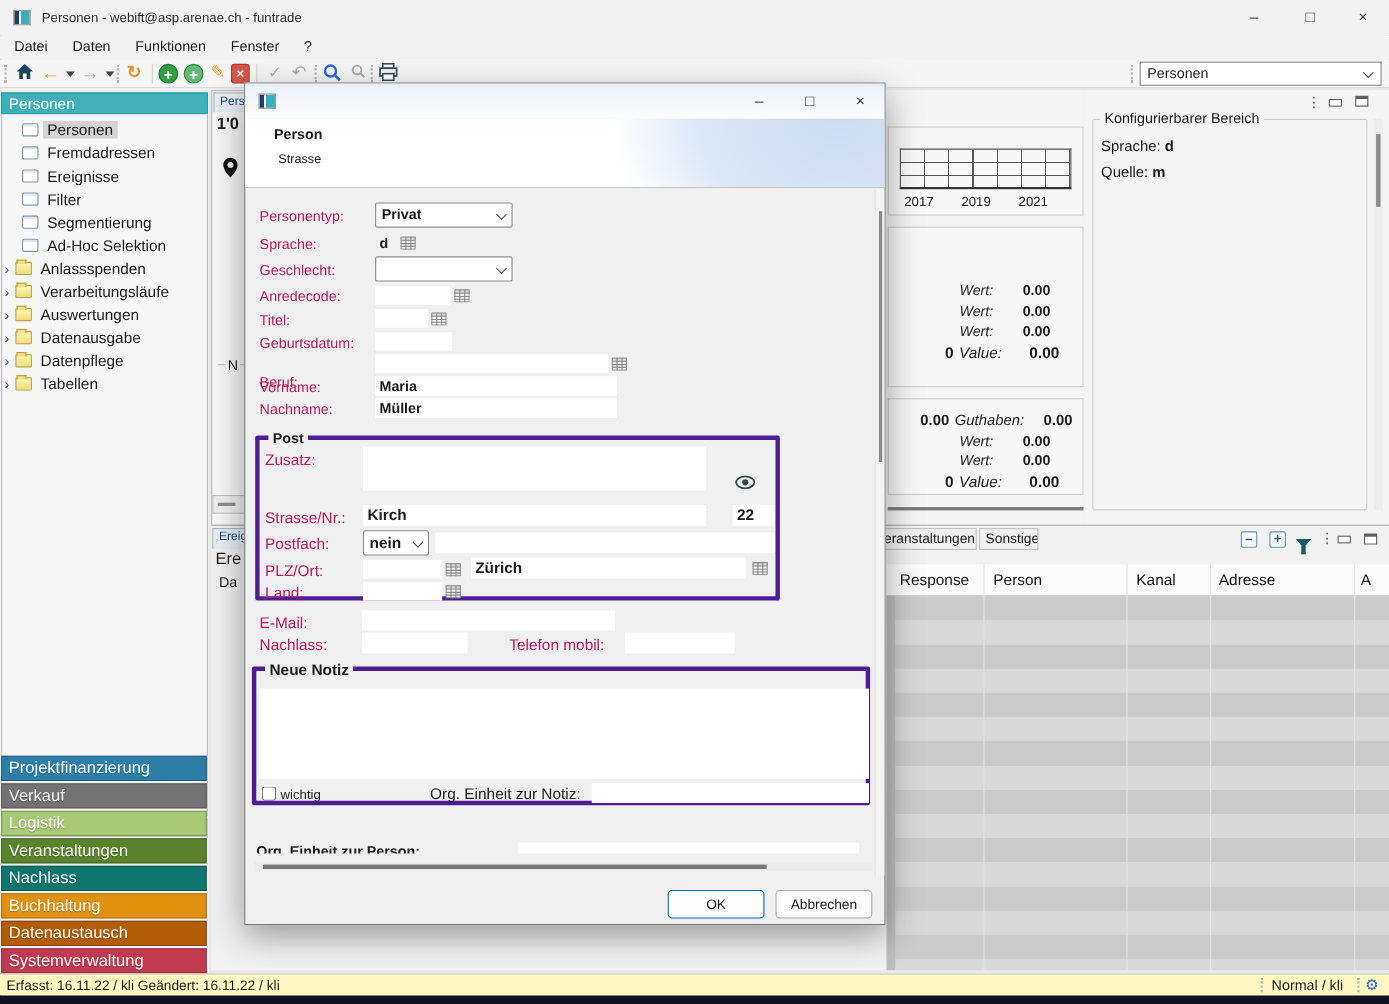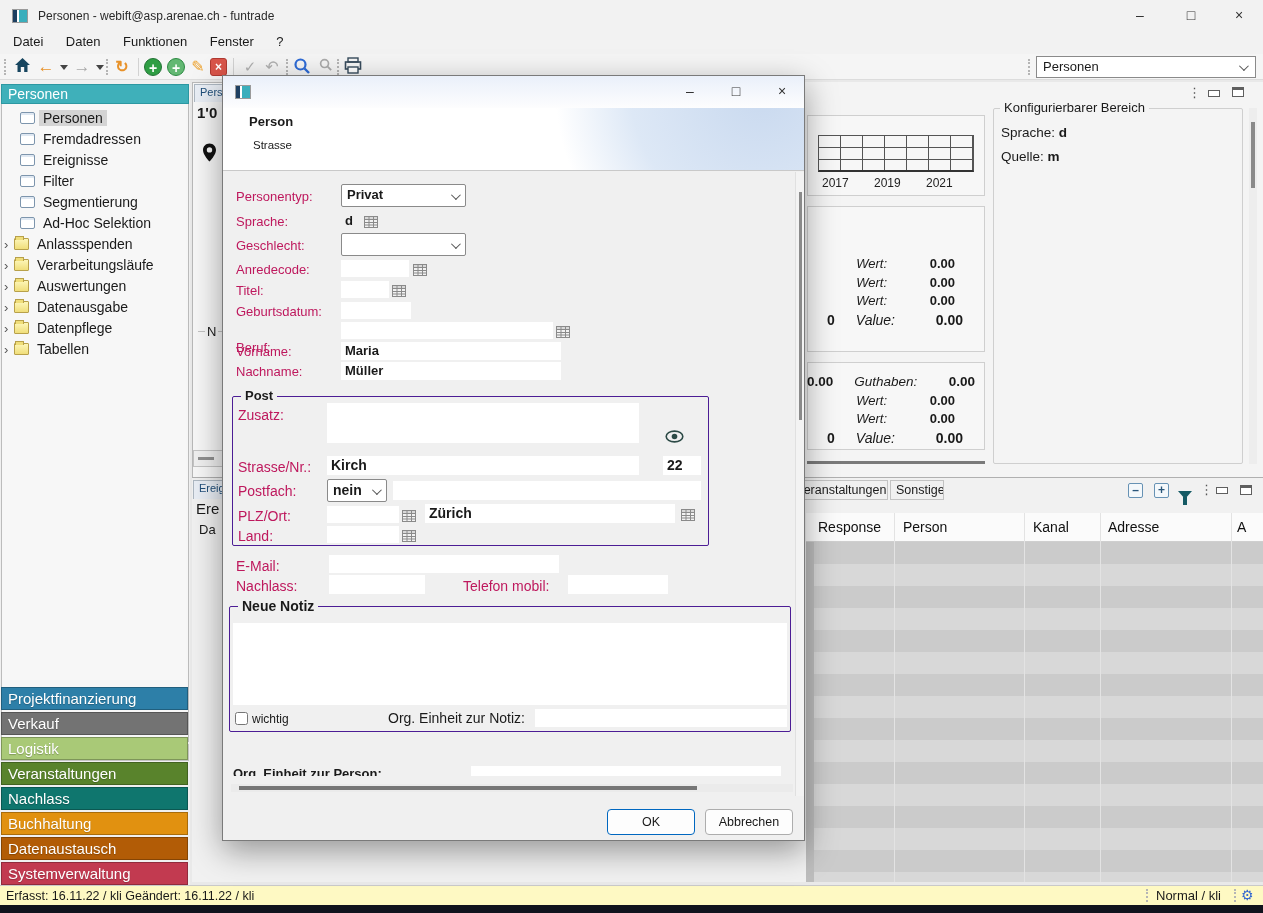--- a/index.html
+++ b/index.html
@@ -71,21 +71,21 @@
   .mini-tab { position:absolute; font-size:11px; color:#1f4e79; background:#e9eef5;
               border:1px solid #aeb8c2; border-bottom:none; padding:1px 5px; height:18px; }
   .mid-col { position:absolute; left:610px; top:2px; width:186px; height:396px; background:#f4f4f4; }
   .gbox { position:absolute; border:1px solid #cfcfcf; background:#f7f7f7; }
   .grid-table { position:absolute; border:1px solid #555; border-bottom:2px solid #333;
       background-image:
         repeating-linear-gradient(to right, transparent 0 21px, #555 21px 22px),
         repeating-linear-gradient(to bottom, transparent 0 11px, #555 11px 12px); }
   .year-lbl { position:absolute; font-size:12px; color:#222; }
   .vrow { position:absolute; left:617px; width:176px; height:18px; display:flex;
-          justify-content:flex-end; align-items:center; font-size:13px;gap:16px; }
+          justify-content:flex-end; align-items:center; font-size:13px; }
   .vrow .lbl { font-style:italic; }
   .vrow .pfx { font-weight:bold; margin-right:5px; }
   .vrow .val { font-weight:bold; width:52px; text-align:right; }
   .rp { position:absolute; left:796px; top:2px; width:277px; height:396px; background:#f4f4f4; }
   .fieldset { position:absolute; border:1px solid #cfcfcf; border-radius:2px; }
   .legend { position:absolute; top:-9px; left:6px; background:inherit; padding:0 4px; font-size:13px; }
   .winbox { display:inline-block; width:12px; height:10px; border:1px solid #5f5f5f;
             border-top:3px solid #5f5f5f; background:#fff; vertical-align:1px; }
   .minbar { display:inline-block; width:12px; height:7px; border:1px solid #5f5f5f;
             background:#fff; vertical-align:2px; }
@@ -127,21 +127,21 @@
   .dlg-cap { position:absolute; top:0; width:42px; height:32px; text-align:center;
              line-height:30px; font-size:14px; color:#333; }
   .flabel { position:absolute; font-size:13px; color:#be185d; }
   .finput { position:absolute; background:#fff; font-size:13px; padding:1px 4px;
             white-space:nowrap; overflow:hidden; }
   .finput.bold { font-weight:bold; }
   .fselect { position:absolute; background:#fff; border:1px solid #8a8a8a; font-size:13px;
             padding:2px 5px; font-weight:bold; border-radius:2px; }
   .fselect .chev { position:absolute; right:7px; top:8px; border-color:#555; }
   .tbl-ic { display:inline-block; width:14px; height:12px; vertical-align:-1px; }
-  .dfieldset { position:absolute; border:1px solid #4c1d95; border-radius:2px; background:#f0f0f0; }
+  .dfieldset { position:absolute; border:4px solid #4c1d95; border-radius:2px; background:#f0f0f0; }
   .dlegend { position:absolute; top:-9px; left:8px; background:#f0f0f0; padding:0 4px;
              font-size:13px; font-weight:bold; }
   .btn { position:absolute; height:26px; background:#fdfdfd; border:1px solid #adadad;
          border-radius:4px; font-size:12.5px; text-align:center; line-height:24px; }
   .btn.primary { border:1px solid #0067c0; }
   .expander-bar { position:absolute; background:linear-gradient(#efefef,#dedede);
          border-top:1px solid #cdcdcd; border-bottom:1px solid #c2c2c2; font-size:13px;
          font-weight:bold; padding:3px 6px; }
 </style>
 </head>

